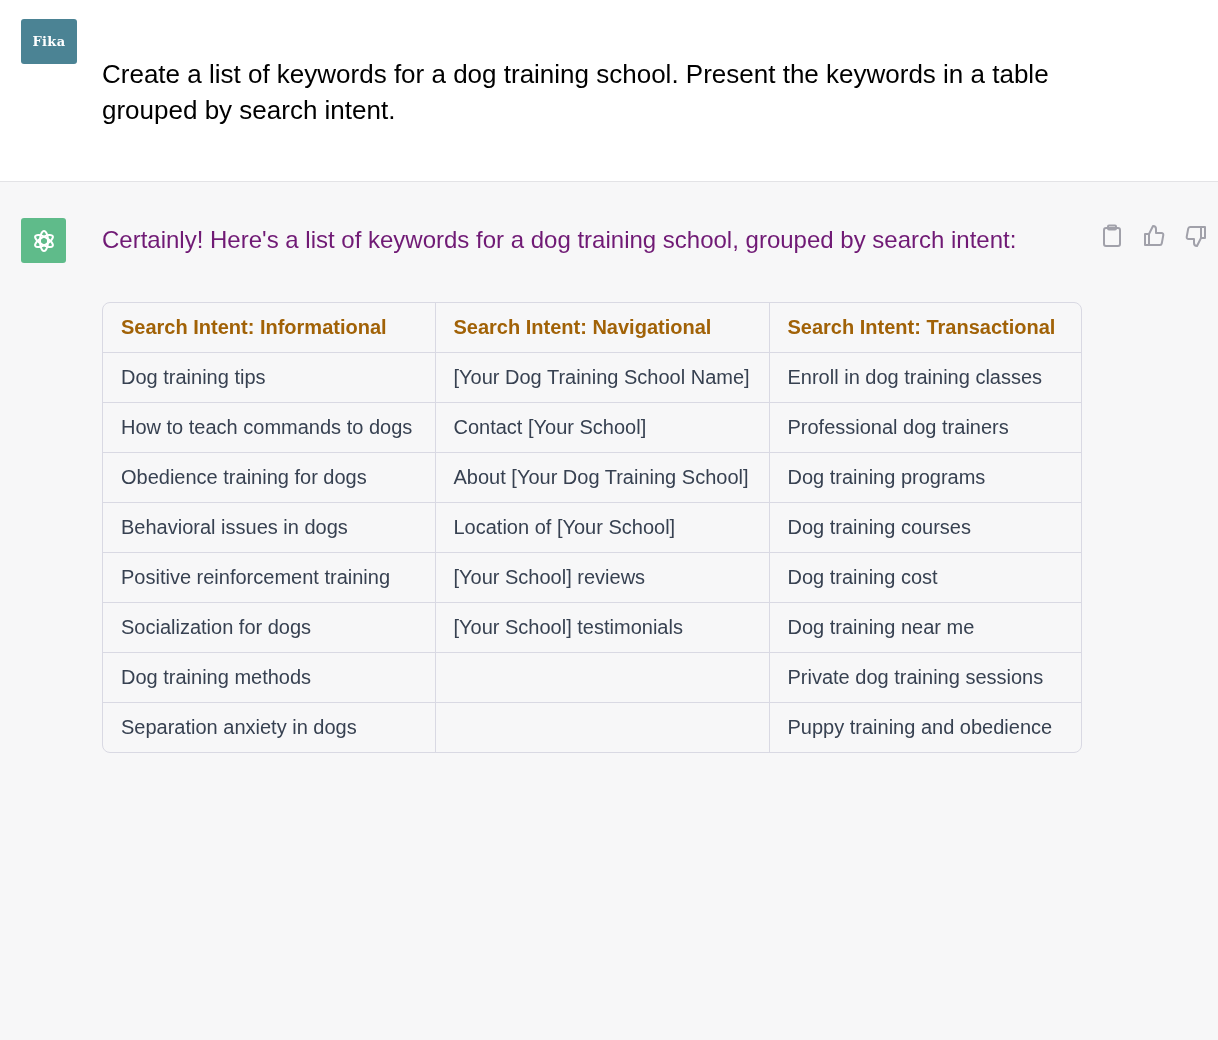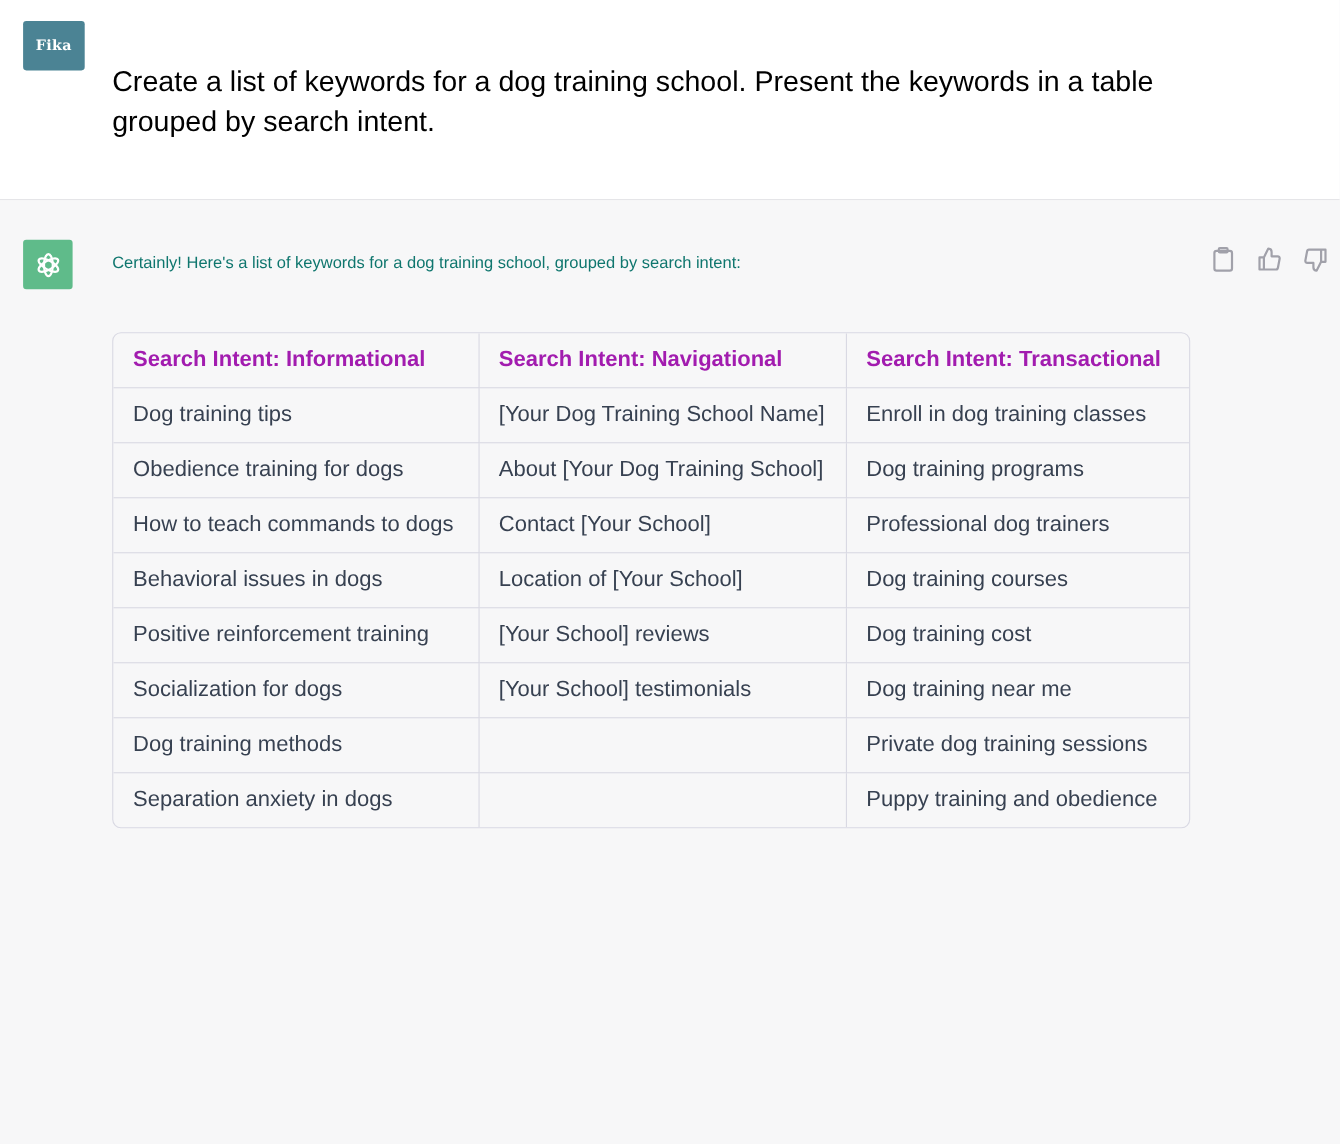--- a/index.html
+++ b/index.html
@@ -23,36 +23,36 @@
     position:absolute; left:102px; top:56px; width:980px;
     font-size:26px; line-height:36px; color:#000000;
   }
   .assistant-section { position:relative; background:#f7f7f8; height:858px; }
   .gpt-avatar {
     position:absolute; left:21px; top:36px; width:45px; height:45px;
     background:#5fbb8a; border-radius:3px;
     display:flex; align-items:center; justify-content:center;
   }
   .assistant-intro {
-    position:absolute; left:102px; top:40px; font-size:15px; line-height:36px; color:#0f766e;
+    position:absolute; left:102px; top:40px; font-size:24px; line-height:36px; color:#701a75;
   }
   .actions { position:absolute; right:10px; top:40px; display:flex; gap:17px; }
   .actions span { width:25px; height:27px; display:flex; align-items:center; justify-content:center; cursor:pointer; }
   .table-wrap {
     position:absolute; left:102px; top:120px; width:978px;
     border:1px solid #d9d9e3; border-radius:8px; overflow:hidden;
   }
   table { border-collapse:collapse; width:100%; table-layout:fixed; }
   th, td {
     text-align:left; vertical-align:top; font-size:20px; line-height:36px;
     padding:6px 18px 7px 18px; border-right:1px solid #d9d9e3; border-bottom:1px solid #d9d9e3;
   }
   th:last-child, td:last-child { border-right:none; }
   tr:last-child td { border-bottom:none; }
-  th { font-weight:bold; color:#a21caf; }
+  th { font-weight:bold; color:#a16207; }
   td { color:#374151; }
   col.c1 { width:332px; } col.c2 { width:334px; } col.c3 { width:312px; }
 </style>
 </head>
 <body>
 
 <div class="user-section">
   <div class="user-avatar">
       <span>Fika</span>
     </div>
@@ -104,28 +104,28 @@
           <th>Search Intent: Transactional</th>
         </tr>
       </thead>
       <tbody id="tbody">
           <tr>
             <td>Dog training tips</td>
             <td>[Your Dog Training School Name]</td>
             <td>Enroll in dog training classes</td>
           </tr>
           <tr>
+            <td>How to teach commands to dogs</td>
+            <td>Contact [Your School]</td>
+            <td>Professional dog trainers</td>
+          </tr>
+          <tr>
             <td>Obedience training for dogs</td>
             <td>About [Your Dog Training School]</td>
             <td>Dog training programs</td>
-          </tr>
-          <tr>
-            <td>How to teach commands to dogs</td>
-            <td>Contact [Your School]</td>
-            <td>Professional dog trainers</td>
           </tr>
           <tr>
             <td>Behavioral issues in dogs</td>
             <td>Location of [Your School]</td>
             <td>Dog training courses</td>
           </tr>
           <tr>
             <td>Positive reinforcement training</td>
             <td>[Your School] reviews</td>
             <td>Dog training cost</td>

